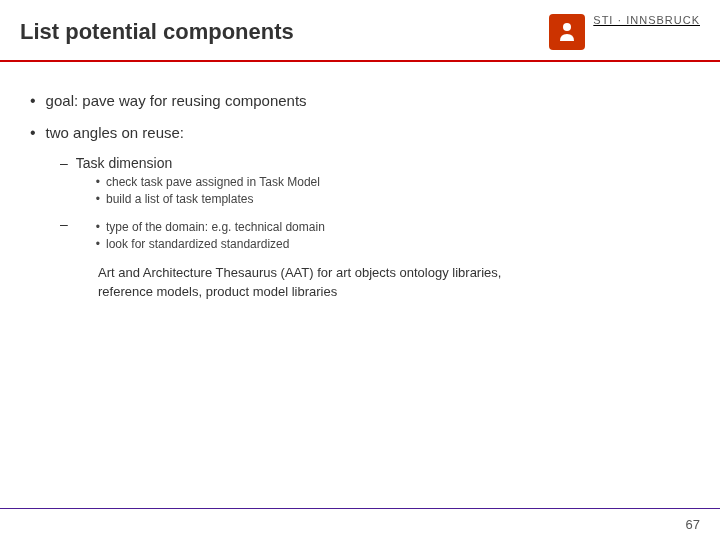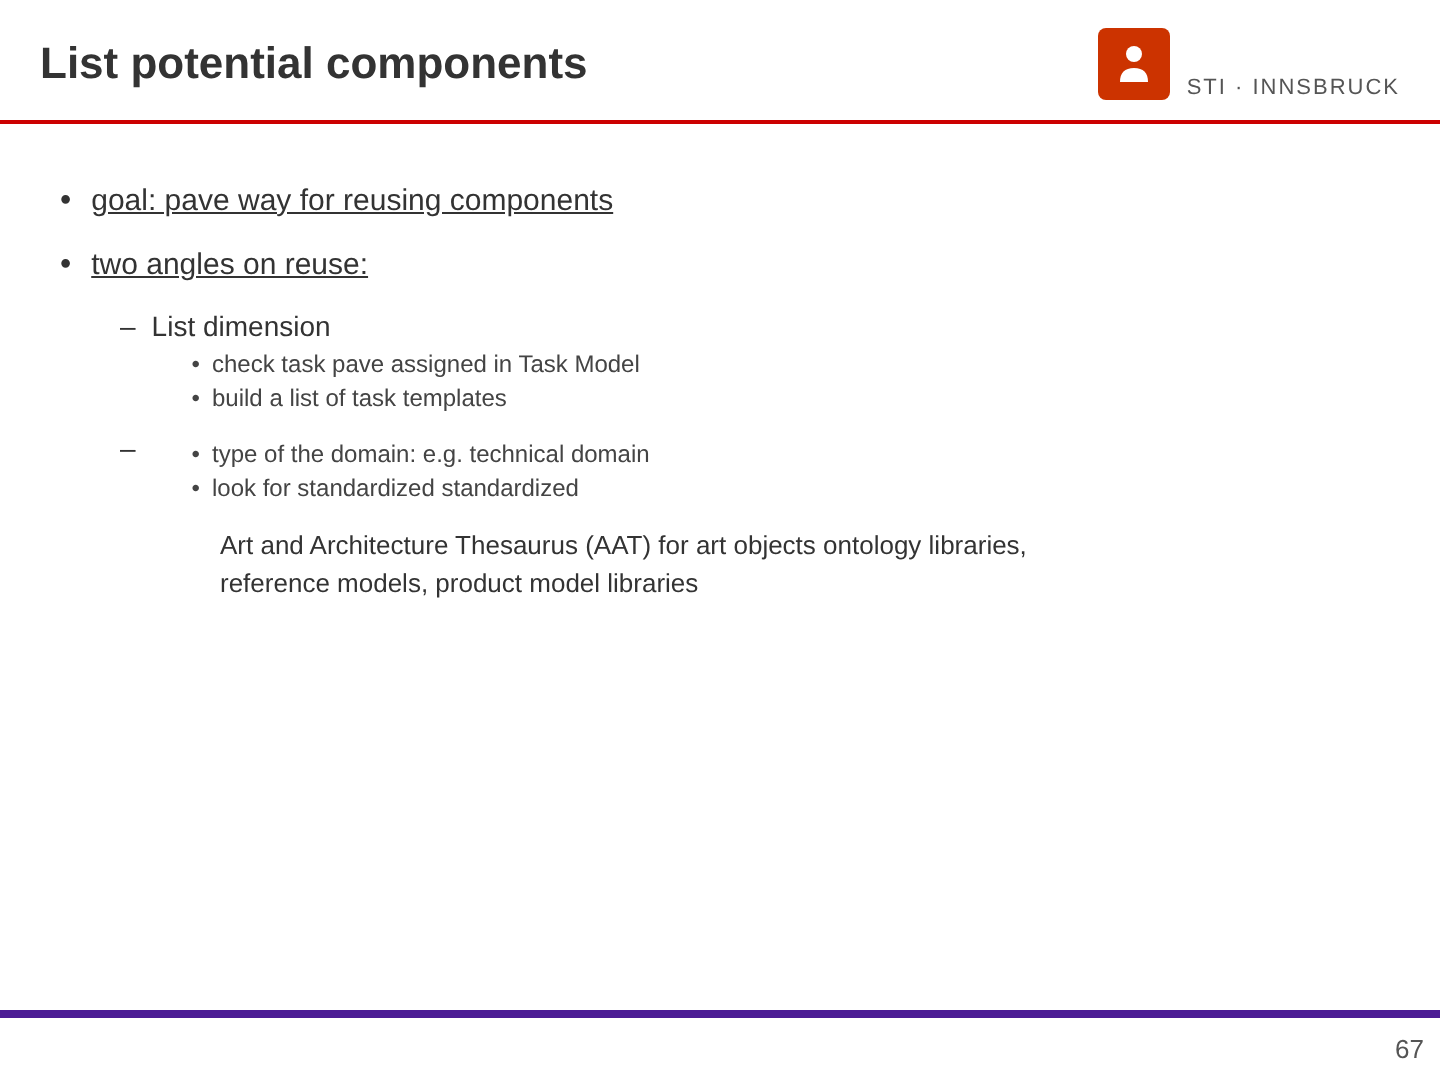--- a/index.html
+++ b/index.html
@@ -31,22 +31,23 @@
     }
 
     .slide-title {
       font-size: 22px;
       font-weight: bold;
       color: #333333;
     }
 
     .logo-area {
       display: flex;
-      align-items: flex-end;
+      align-items: flex-start;
       gap: 8px;
+      text-decoration: underline;
     }
 
     .logo-icon {
       width: 36px;
       height: 36px;
       background: #cc3300;
       border-radius: 4px;
       display: flex;
       align-items: center;
       justify-content: center;
@@ -80,21 +81,20 @@
 
     .bullet-dot {
       margin-right: 10px;
       font-size: 16px;
       line-height: 1.4;
       flex-shrink: 0;
     }
 
     .bullet-text {
       line-height: 1.4;
-      text-decoration: underline;
     }
 
     .sub-section {
       margin-left: 30px;
       margin-top: 8px;
     }
 
     .dash-item {
       display: flex;
       align-items: flex-start;
@@ -120,34 +120,34 @@
       font-size: 12px;
       color: #444444;
     }
 
     .sub-bullet-dot {
       margin-right: 6px;
       flex-shrink: 0;
     }
 
     .highlight-box {
-      margin-left: 50px;
+      margin-left: 38px;
       margin-top: 8px;
       font-size: 13px;
       color: #333333;
       line-height: 1.5;
     }
 
     
     .slide-footer {
-      padding: 8px 8px;
+      padding: 8px 20px;
       display: flex;
       justify-content: flex-end;
       align-items: center;
-      border-top: 4px solid #4c1d95;
+      border-top: 1px solid #4c1d95;
       margin-top: 48px;
     }
 
     .page-number {
       font-size: 13px;
       color: #555555;
     }
   </style>
 </head>
 <body>
@@ -178,21 +178,21 @@
     <div class="main-bullet">
       <span class="bullet-dot">•</span>
       <span class="bullet-text">two angles on reuse:</span>
     </div>
 
     <div class="sub-section">
 
       <div class="dash-item">
         <span class="dash">–</span>
         <div>
-          <span>List dimension</span>
+          <span>Task dimension</span>
           <div class="sub-bullets">
             <div class="sub-bullet-item">
               <span class="sub-bullet-dot">•</span>
               <span>check task pave assigned in Task Model</span>
             </div>
             <div class="sub-bullet-item">
               <span class="sub-bullet-dot">•</span>
               <span>build a list of task templates</span>
             </div>
           </div>

